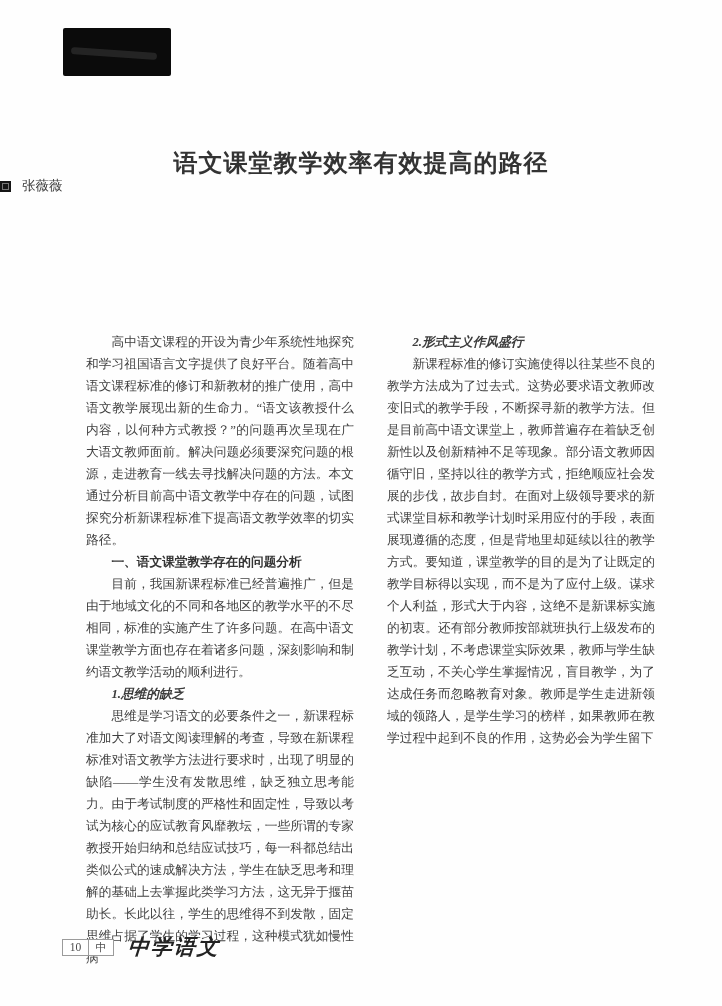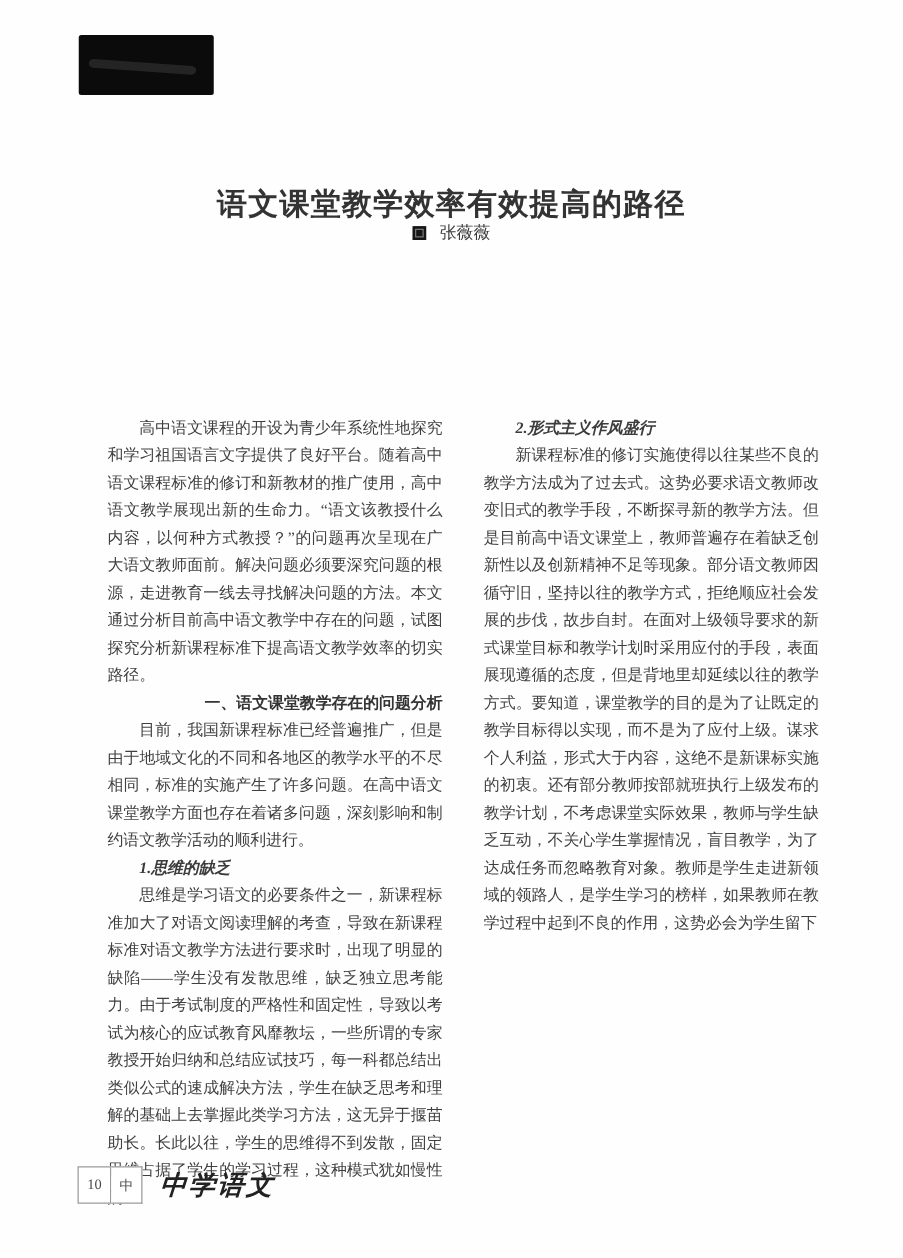--- a/index.html
+++ b/index.html
@@ -38,21 +38,20 @@
     font-weight: 700;
     letter-spacing: 1px;
     color: #333333;
   }
   .author-row {
     position: absolute;
     left: 0; top: 177px;
     width: 722px;
     display: flex;
     align-items: center;
-    justify-content: center;
     gap: 11px;
     font-size: 13.5px;
     color: #3a3a3a;
   }
   .author-square {
     width: 11px; height: 11px;
     background: #151515;
     box-shadow: inset 0 0 0 2px #151515, inset 0 0 0 3px #777;
     flex: 0 0 auto;
   }
@@ -89,38 +88,38 @@
     text-align: justify;
     color: #3f3f3f;
   }
   .col p, .col h3, .col h4 { margin: 0; font-size: 12.7px; line-height: 22px; }
   .col p.indent { text-indent: 2em; }
   .col h3 {
     font-family: "Liberation Sans", "DejaVu Sans", sans-serif;
     font-weight: 700;
     color: #343434;
     text-indent: 2em;
-    text-align: right;
+    text-align: left;
   }
   .col h4 {
     font-style: italic;
     font-weight: 600;
     color: #3c3c3c;
     text-indent: 2em;
     text-align: left;
   }
   .footer {
     position: absolute;
     left: 62px; top: 933px;
     display: flex;
     align-items: center;
   }
   .pg-cell {
     box-sizing: border-box;
-    height: 30px;
+    height: 17px;
     border: 1px solid #9b9b9b;
     display: flex;
     align-items: center;
     justify-content: center;
     font-size: 11.5px;
     color: #4a4a4a;
     background: #fff;
   }
   .pg-cell.num { width: 27px; }
   .pg-cell.sec { width: 25px; border-left: none; font-size: 11px; }

